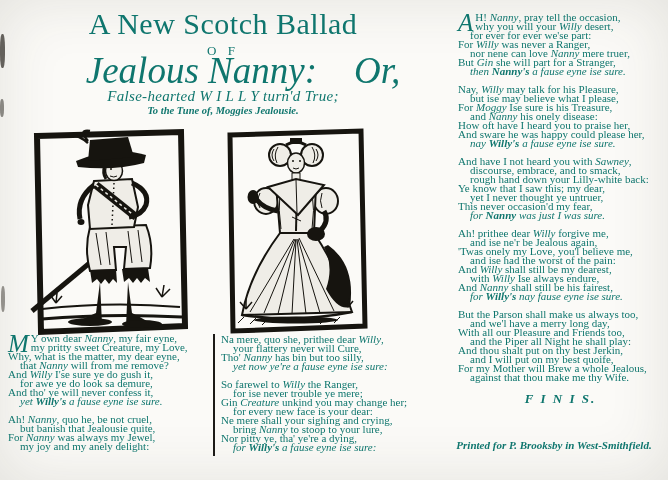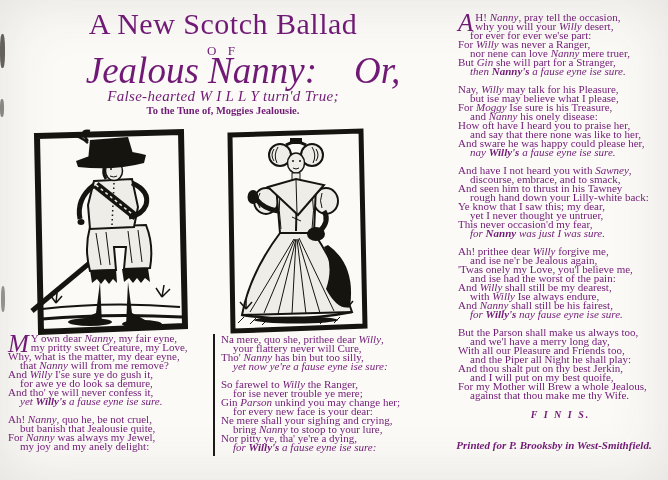--- a/index.html
+++ b/index.html
@@ -1,44 +1,44 @@
 <!DOCTYPE html>
 <html><head>
 <meta charset="utf-8">
 <style>
   html,body{margin:0;padding:0;background:#d8d6d2;}
   .page{
     position:relative;width:668px;height:480px;overflow:hidden;
-    background:#fbfaf7;color:#701a75;
+    background:#fbfaf7;color:#0f766e;
     font-family:"Liberation Serif","DejaVu Serif",serif;
     box-shadow:inset 0 0 60px rgba(60,55,45,.12);
   }
   
   .header{position:absolute;left:0;top:0;width:446px;text-align:center;}
   .title1{position:absolute;left:0;top:7px;width:100%;font-size:30px;letter-spacing:.5px;}
   .title-of{position:absolute;left:0;top:43px;width:100%;font-size:13px;letter-spacing:4px;}
   .title2{position:absolute;left:0;top:49px;width:100%;font-size:37px;font-style:italic;white-space:pre;margin-left:20px;}
   .subtitle{position:absolute;left:0;top:88px;width:100%;font-size:15px;font-weight:normal;font-style:italic;letter-spacing:.3px;}
-  .tuneline{position:absolute;left:0;top:105px;width:100%;font-size:10.5px;font-weight:bold;}
+  .tuneline{position:absolute;left:0;top:105px;width:100%;font-size:10.5px;font-weight:bold;font-style:italic;}
   
   .cut{position:absolute;}
   .cut svg{display:block;}
   
   .col{position:absolute;}
   .col-left{left:8px;top:334px;width:202px;}
   .col-middle{left:221px;top:335px;width:218px;}
   .col-right{left:458px;top:13px;width:205px;}
   .stanza{margin:0 0 9px 0;}
   .line{font-size:11px;line-height:9px;white-space:nowrap;}
   .line.ind{padding-left:12px;}
   .refrain{font-style:italic;}
   .refrain i{font-weight:bold;font-style:italic;}
   .dropcap{float:left;font-size:25px;line-height:20px;height:17.5px;font-style:italic;margin:0 2px 0 0;}
   .divider{position:absolute;left:213px;top:334px;width:2px;height:122px;background:#1c1a17;}
-  .finis{margin-top:3px;text-align:center;font-size:10px;font-weight:bold;font-style:italic;letter-spacing:2px;}
+  .finis{margin-top:3px;text-align:center;font-size:13px;font-weight:bold;font-style:italic;letter-spacing:2px;}
   .imprint{position:absolute;left:440px;top:431px;width:228px;text-align:center;
            font-size:11px;font-weight:bold;font-style:italic;margin-top:8px;}
   
   .smudge{position:absolute;background:#35312c;border-radius:40%;}
   .smudge.s1{left:0px;top:34px;width:5px;height:34px;opacity:.75;}
   .smudge.s2{left:0px;top:99px;width:4px;height:18px;opacity:.55;}
   .smudge.s3{left:1px;top:286px;width:4px;height:26px;opacity:.5;}
 </style>
 </head>
 <body>
@@ -146,21 +146,21 @@
   <div class="col col-middle">
       <div class="stanza">
         <div class="line">Na mere, quo she, prithee dear <i>Willy</i>,</div>
         <div class="line ind">your flattery never will Cure,</div>
         <div class="line">Tho' <i>Nanny</i> has bin but too silly,</div>
         <div class="line ind refrain">yet now ye're a fause eyne ise sure:</div>
       </div>
       <div class="stanza">
         <div class="line">So farewel to <i>Willy</i> the Ranger,</div>
         <div class="line ind">for ise never trouble ye mere;</div>
-        <div class="line">Gin <i>Parson</i> unkind you may change her;</div>
+        <div class="line">Gin <i>Creature</i> unkind you may change her;</div>
         <div class="line ind">for every new face is your dear:</div>
         <div class="line">Ne mere shall your sighing and crying,</div>
         <div class="line ind">bring <i>Nanny</i> to stoop to your lure,</div>
         <div class="line">Nor pitty ye, tha' ye're a dying,</div>
         <div class="line ind refrain">for <i>Willy's</i> a fause eyne ise sure:</div>
       </div>
     </div>
 
   <div class="col col-right">
     <div>
@@ -173,28 +173,26 @@
           <div class="line ind">nor nene can love <i>Nanny</i> mere truer,</div>
           <div class="line">But <i>Gin</i> she will part for a Stranger,</div>
           <div class="line ind refrain">then <i>Nanny's</i> a fause eyne ise sure.</div>
         </div>
         <div class="stanza">
           <div class="line">Nay, <i>Willy</i> may talk for his Pleasure,</div>
           <div class="line ind">but ise may believe what I please,</div>
           <div class="line">For <i>Moggy</i> Ise sure is his Treasure,</div>
           <div class="line ind">and <i>Nanny</i> his onely disease:</div>
           <div class="line">How oft have I heard you to praise her,</div>
-          <div class="line ind">and say that there none was like to her,</div>
           <div class="line">And sware he was happy could please her,</div>
           <div class="line ind refrain">nay <i>Willy's</i> a fause eyne ise sure.</div>
         </div>
         <div class="stanza">
           <div class="line">And have I not heard you with <i>Sawney</i>,</div>
           <div class="line ind">discourse, embrace, and to smack,</div>
-          <div class="line">And seen him to thrust in his Tawney</div>
           <div class="line ind">rough hand down your Lilly-white back:</div>
           <div class="line">Ye know that I saw this; my dear,</div>
           <div class="line ind">yet I never thought ye untruer,</div>
           <div class="line">This never occasion'd my fear,</div>
           <div class="line ind refrain">for <i>Nanny</i> was just I was sure.</div>
         </div>
         <div class="stanza">
           <div class="line">Ah! prithee dear <i>Willy</i> forgive me,</div>
           <div class="line ind">and ise ne'r be Jealous again,</div>
           <div class="line">'Twas onely my Love, you'l believe me,</div>

